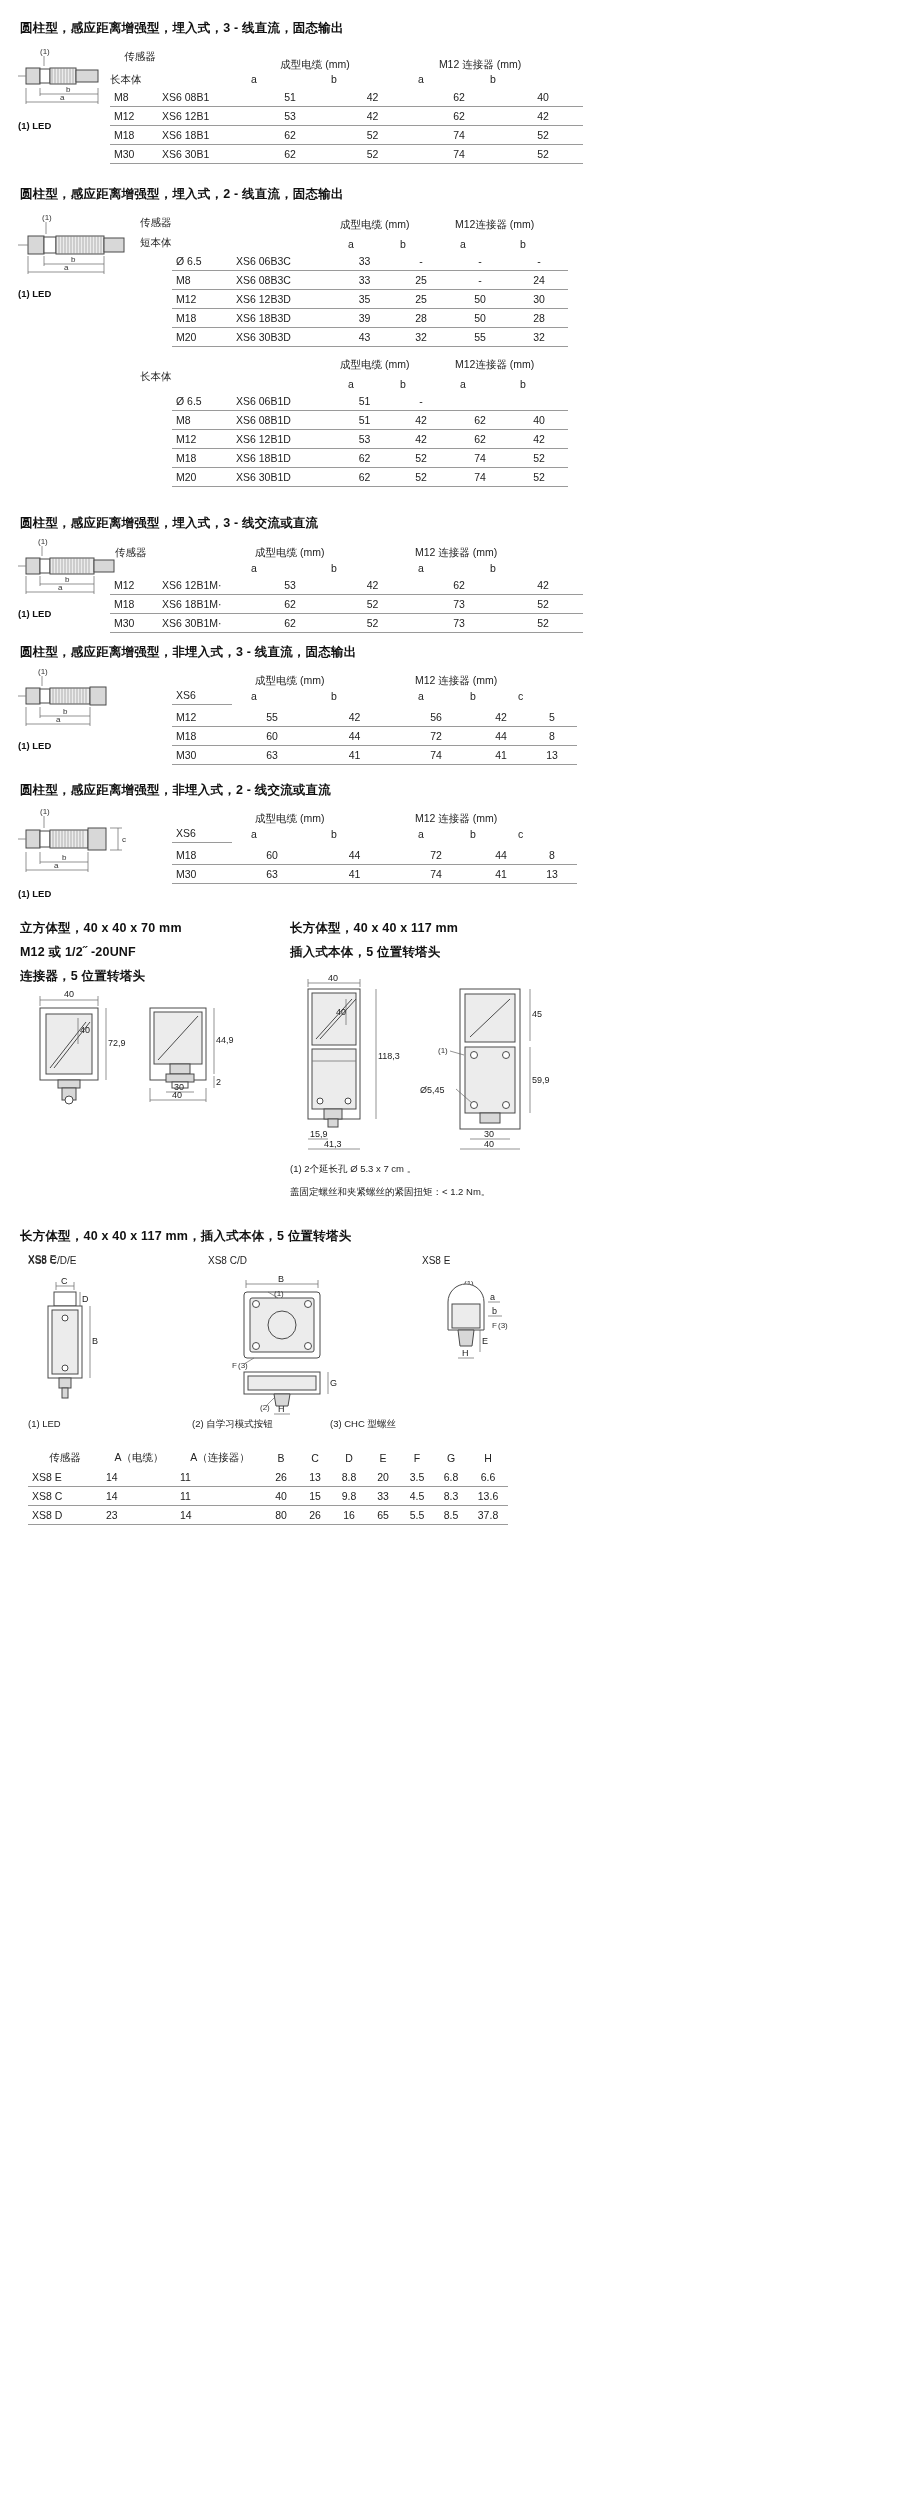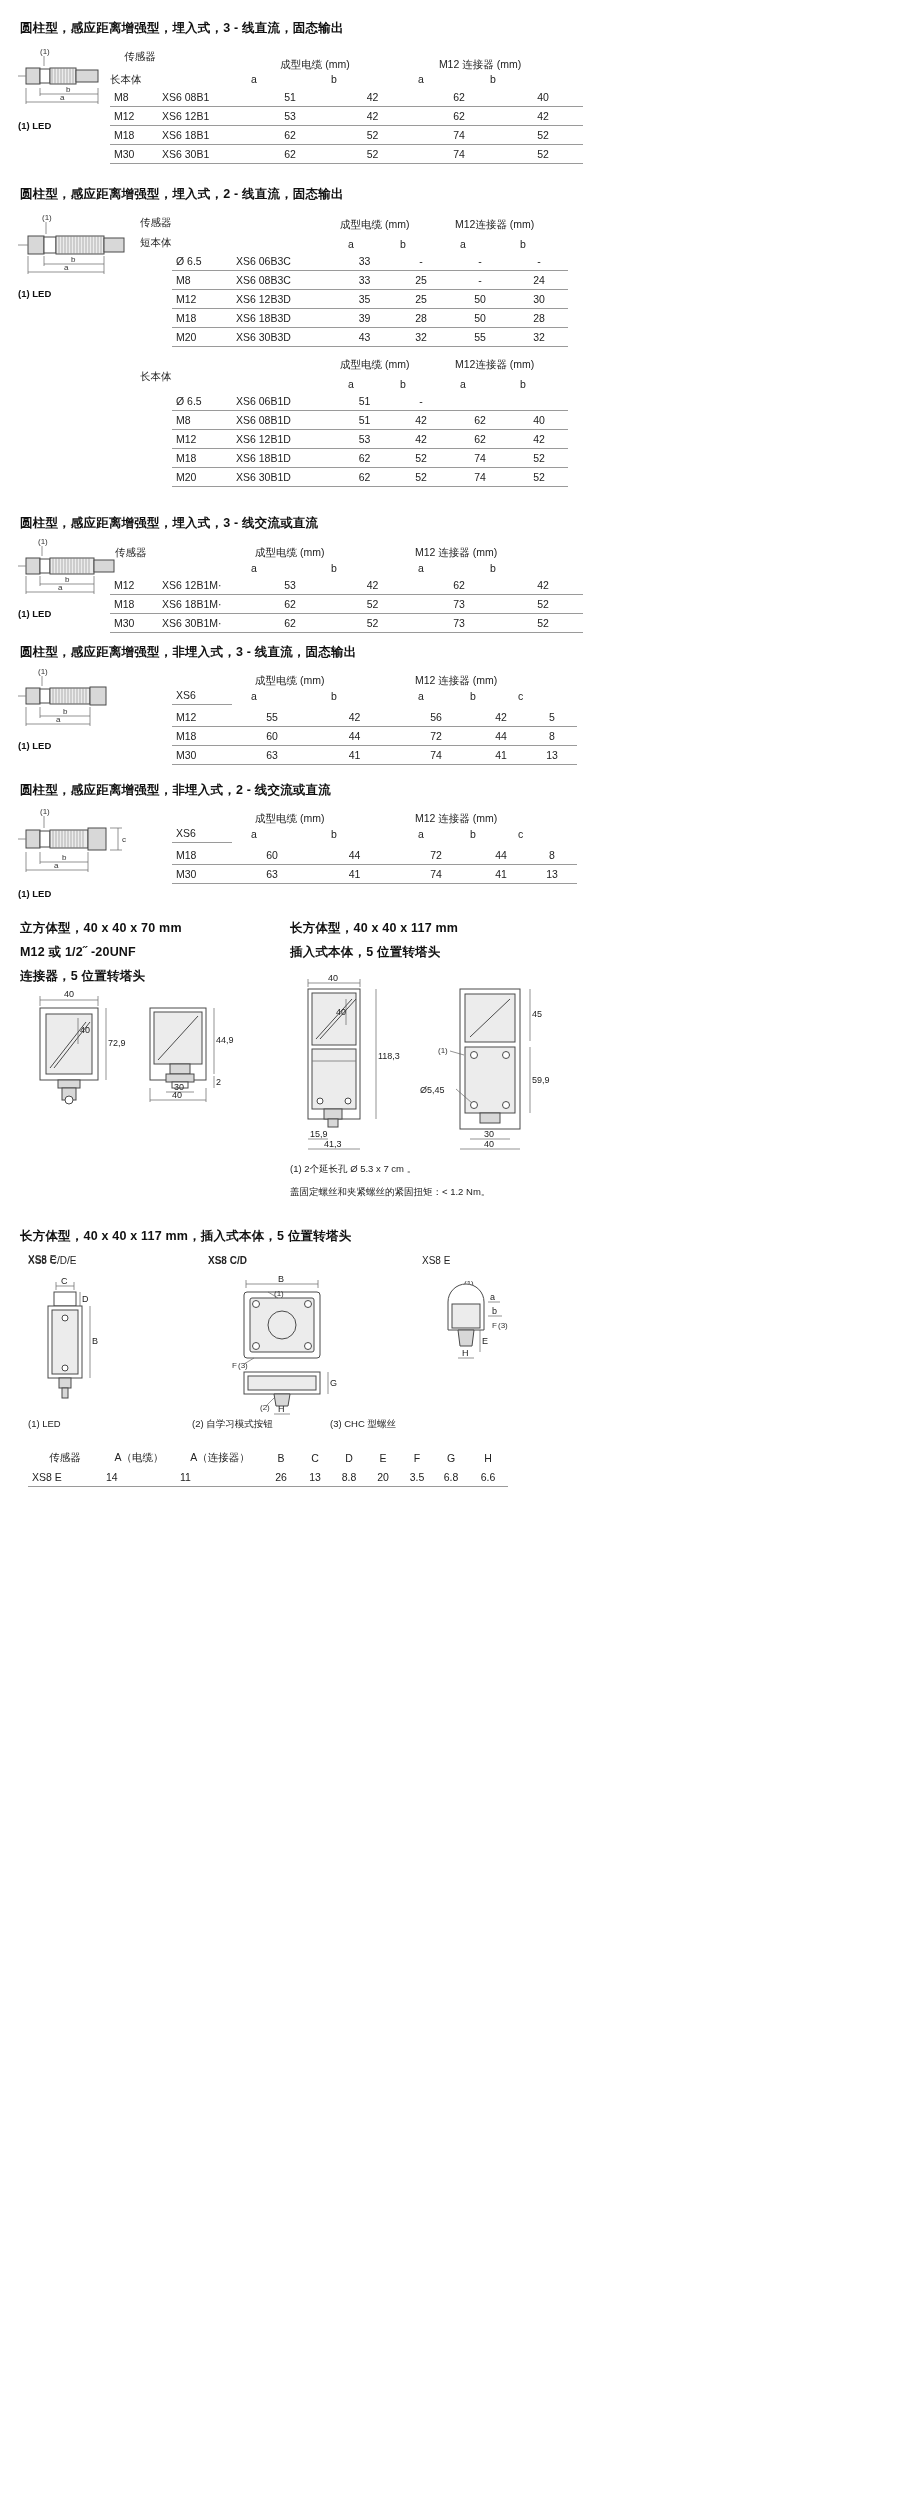--- a/index.html
+++ b/index.html
@@ -642,21 +642,21 @@
     </div>
 
     <div class="note" style="position:absolute; left:290px; top:1163px;">(1) 2个延长孔 Ø 5.3 x 7 cm 。</div>
     <div class="note" style="position:absolute; left:290px; top:1186px;">盖固定螺丝和夹紧螺丝的紧固扭矩：&lt; 1.2 Nm。</div>
   </div>
 
   <div class="section">
     <div class="sec-title" style="position:absolute; left:20px; top:1228px;text-align:center;">长方体型，40 x 40 x 117 mm，插入式本体，5 位置转塔头</div>
 
     <div class="small-cap" style="position:absolute; left:28px; top:1255px;">XS8 C/D/E</div>
-    <div class="small-cap" style="position:absolute; left:208px; top:1255px;font-weight:bold;">XS8 C/D</div>
+    <div class="small-cap" style="position:absolute; left:208px; top:1255px;">XS8 C/D</div>
     <div class="small-cap" style="position:absolute; left:422px; top:1255px;">XS8 E</div>
 
     <div class="draw" style="left:28px; top:1272px;">
       <svg width="160" height="150" viewBox="0 0 160 150">
         <line class="dim" x1="28" y1="14" x2="46" y2="14"></line>
         <text class="txt" x="33" y="12">C</text>
         <line class="ln2" x1="28" y1="10" x2="28" y2="18"></line>
         <line class="ln2" x1="46" y1="10" x2="46" y2="18"></line>
         <line class="dim" x1="52" y1="20" x2="52" y2="34"></line>
         <text class="txt" x="54" y="30">D</text>
@@ -752,18 +752,42 @@
             <td class="lbl">14</td>
             <td class="lbl">11</td>
             <td>26</td>
             <td>13</td>
             <td>8.8</td>
             <td>20</td>
             <td>3.5</td>
             <td>6.8</td>
             <td>6.6</td>
           </tr>
+          <tr class="ul-row">
+            <td class="lbl">XS8 C</td>
+            <td class="lbl">14</td>
+            <td class="lbl">11</td>
+            <td>40</td>
+            <td>15</td>
+            <td>9.8</td>
+            <td>33</td>
+            <td>4.5</td>
+            <td>8.3</td>
+            <td>13.6</td>
+          </tr>
+          <tr class="ul-row">
+            <td class="lbl">XS8 D</td>
+            <td class="lbl">23</td>
+            <td class="lbl">14</td>
+            <td>80</td>
+            <td>26</td>
+            <td>16</td>
+            <td>65</td>
+            <td>5.5</td>
+            <td>8.5</td>
+            <td>37.8</td>
+          </tr>
         </tbody>
       </table>
     </div>
   </div>
 
 </div>
 
 </body></html>

